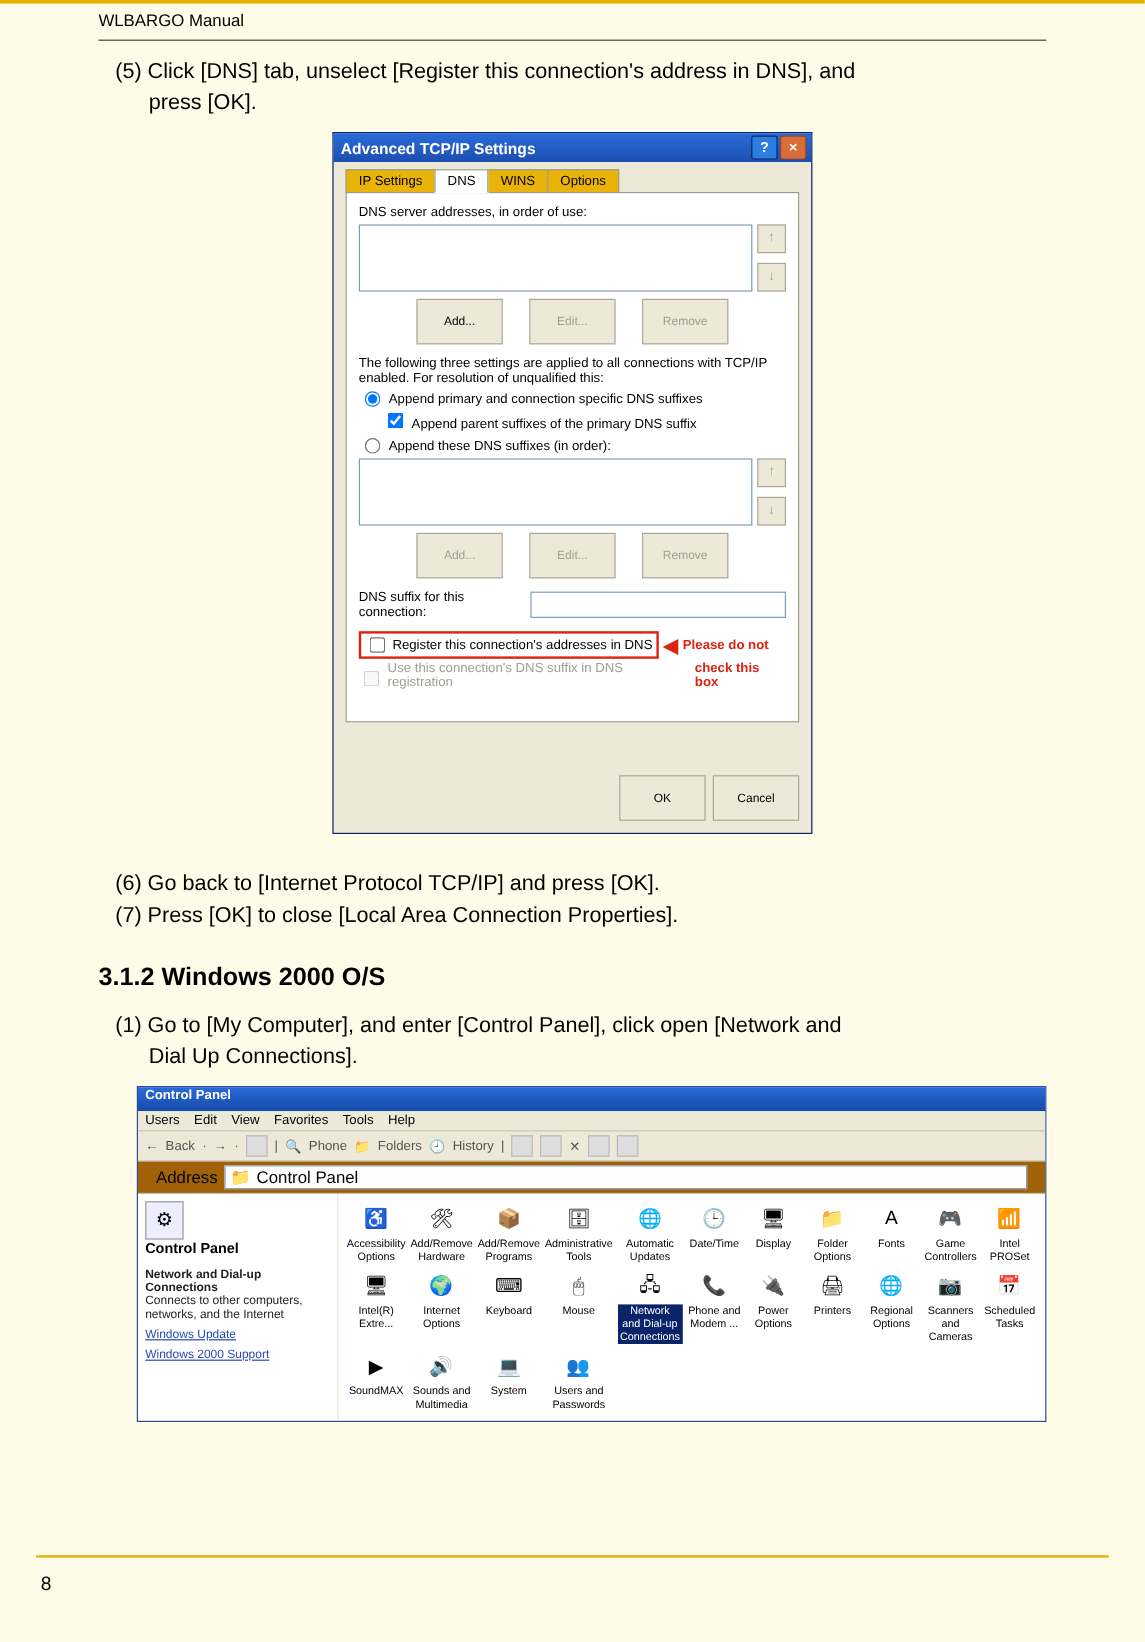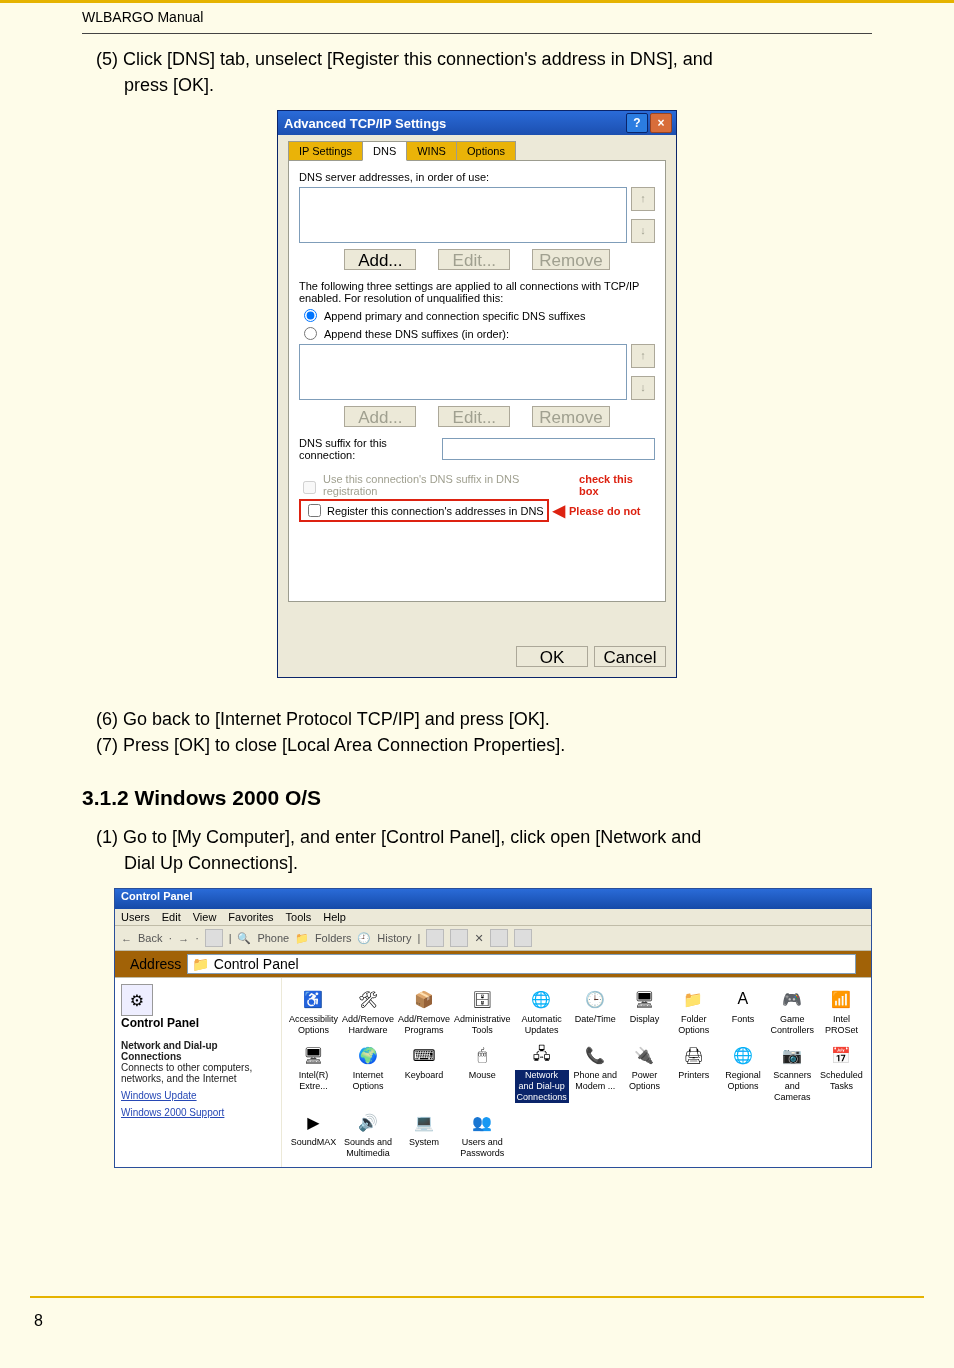--- a/index.html
+++ b/index.html
@@ -101,24 +101,24 @@
   }
   .updown-btn {
     width:22px;height:22px;
     border:1px solid #aca899;
     background:#ece9d8;
     color:#a0a090;
     text-align:center; line-height:20px;
   }
   .row-btns { display:flex; justify-content:center; gap:22px; margin-top:6px; }
   .xpbtn {
-    min-width:72px; height:21px;
+    min-width:72px; height:38px;
     border:1px solid #aca899;
     background:#ece9d8;
-    font-size:17px;
+    font-size:10px;
   }
   .xpbtn.disabled { color:#a0a090; }
   .tabpanel .block { position:relative; padding-right:28px; }
   .sep { height:10px; }
   .radio-line, .check-line { font-size:11px; display:flex; align-items:flex-end; gap:4px; margin:2px 0; }
   .sub-indent { margin-left:20px; }
   .plain-input {
     width: 220px; height:18px;
     border:1px solid #7f9db9;
     background:#fff;
@@ -268,20 +268,24 @@
               <button class="xpbtn disabled">Edit...</button>
               <button class="xpbtn disabled">Remove</button>
             </div>
             <div class="sep"></div>
             <div class="label11">The following three settings are applied to all connections with TCP/IP</div>
             <div class="label11">enabled. For resolution of unqualified this:</div>
             <div class="radio-line">
               <input type="radio" checked="" style="">
               <span>Append primary and connection specific DNS suffixes</span>
             </div>
+            <div class="check-line sub-indent">
+              <input type="checkbox" checked="" style="">
+              <span>Append parent suffixes of the primary DNS suffix</span>
+            </div>
             <div class="radio-line">
               <input type="radio" style="">
               <span>Append these DNS suffixes (in order):</span>
             </div>
             <div class="block">
               <div class="listbox"></div>
               <div class="updown">
                 <div class="updown-btn">↑</div>
                 <div class="updown-btn">↓</div>
               </div>
@@ -290,34 +294,34 @@
               <button class="xpbtn disabled">Add...</button>
               <button class="xpbtn disabled">Edit...</button>
               <button class="xpbtn disabled">Remove</button>
             </div>
             <div class="sep"></div>
             <div class="label11" style="display:flex;align-items:center;">
               <span>DNS suffix for this connection:</span>
               <input class="plain-input" style="">
             </div>
             <div class="sep"></div>
-            <div style="display:flex;align-items:center;gap:4px;">
-              <span class="check-line grey">
-                <input type="checkbox" disabled="" style="">
-                <span>Use this connection's DNS suffix in DNS registration</span>
-              </span>
-              <span class="red-text" style="margin-left:auto;">check this box</span>
-            </div>
             <div style="display:flex;align-items:center;gap:4px;">
               <span class="red-box">
                 <input type="checkbox" style="">
                 <span class="label11">Register this connection's addresses in DNS</span>
               </span>
               <span class="red-arrow">◀</span>
               <span class="red-text">Please do not</span>
+            </div>
+            <div style="display:flex;align-items:center;gap:4px;">
+              <span class="check-line grey">
+                <input type="checkbox" disabled="" style="">
+                <span>Use this connection's DNS suffix in DNS registration</span>
+              </span>
+              <span class="red-text" style="margin-left:auto;">check this box</span>
             </div>
           </div>
           <div class="dialog-footer">
             <button class="xpbtn footer">OK</button>
             <button class="xpbtn footer">Cancel</button>
           </div>
         </div>
       </div>
     </div>
 

